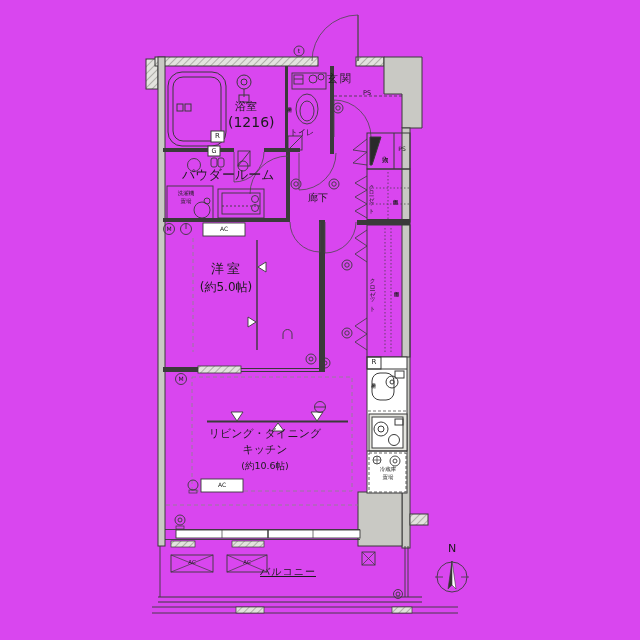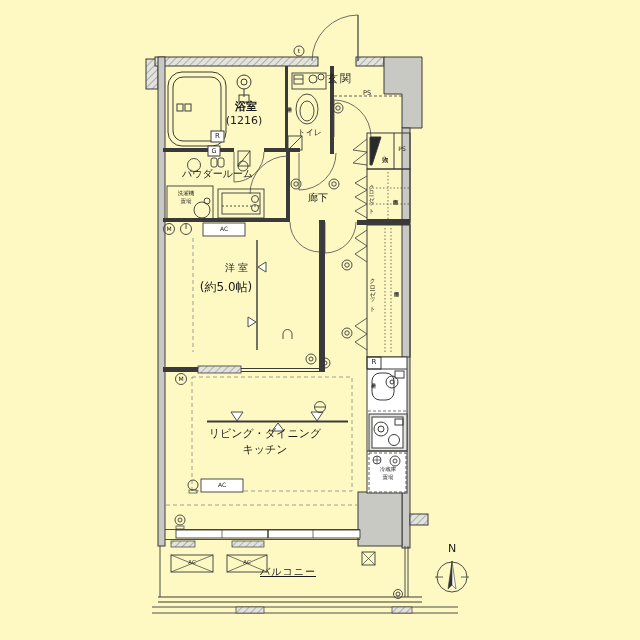--- a/index.html
+++ b/index.html
@@ -1,16 +1,16 @@
 <!DOCTYPE html>
 <html><head>
 <meta charset="utf-8">
 <style>
   html,body{margin:0;padding:0;background:#ffffff;}
-  #stage{position:relative;width:640px;height:640px;background:#fef9c3;overflow:hidden;
+  #stage{position:relative;width:640px;height:640px;background:#d946ef;overflow:hidden;
          font-family:"DejaVu Sans",sans-serif;}
   #drawing{position:absolute;left:0;top:0;}
   .lbl{position:absolute;color:#1b1b1b;text-align:center;line-height:1.1;white-space:nowrap;}
   .vert{writing-mode:vertical-rl;text-orientation:upright;white-space:nowrap;letter-spacing:0;}
 </style>
 </head>
 <body>
 
 <div id="stage">
 
@@ -244,45 +244,46 @@
     <line x1="435" y1="577" x2="443" y2="577" stroke-width="0.8"></line>
     <line x1="461" y1="577" x2="469" y2="577" stroke-width="0.8"></line>
     <polygon points="452,561 448,589 452,585" fill="#333" stroke-width="0.6"></polygon>
     <polygon points="452,561 456,589 452,585" fill="#ffffff" stroke-width="0.6"></polygon>
   </g>
 </svg>
 
 <div class="lbl" style="left:320px;top:73px;width:40px;font-size:11px;letter-spacing:2px;">玄関</div>
 <div class="lbl" style="left:358px;top:90px;width:18px;font-size:6.5px;">PS</div>
 <div class="lbl" style="left:295.5px;top:47.5px;width:7px;font-size:6px;">t</div>
-<div class="lbl" style="left:226px;top:101px;width:40px;font-size:11px;font-weight:bold;">浴室</div>
-<div class="lbl" style="left:222px;top:115px;width:44px;font-size:11px;">(1216)</div>
+<div class="lbl" style="left:226px;top:101px;width:40px;font-size:11px;">浴室</div>
+<div class="lbl" style="left:228px;top:115px;width:44px;font-size:14px;">(1216)</div>
 <div class="lbl" style="left:212.5px;top:132.5px;width:10px;font-size:7px;">R</div>
 <div class="lbl" style="left:209px;top:147.5px;width:10px;font-size:6.5px;">G</div>
-<div class="lbl" style="left:282px;top:129px;width:40px;font-size:8px;text-align:right;">トイレ</div>
+<div class="lbl" style="left:282px;top:129px;width:40px;font-size:8px;">トイレ</div>
 <div class="lbl vert" style="left:286px;top:90px;height:28px;font-size:4.5px;">吊戸棚</div>
 <div class="lbl vert" style="left:381px;top:138px;height:26px;font-size:6.5px;">物入</div>
 <div class="lbl" style="left:395px;top:146px;width:14px;font-size:6px;">PS</div>
 <div class="lbl" style="left:300px;top:192px;width:36px;font-size:10px;">廊下</div>
-<div class="lbl" style="left:182px;top:168px;width:66px;font-size:10px;">パウダールーム</div>
+<div class="lbl" style="left:182px;top:168px;width:66px;font-size:13px;">パウダールーム</div>
 <div class="lbl" style="left:170px;top:190px;width:32px;font-size:5.5px;">洗濯機</div>
 <div class="lbl" style="left:170px;top:198px;width:32px;font-size:5.5px;">置場</div>
 <div class="lbl vert" style="left:369px;top:173px;height:46px;font-size:5.5px;">クローゼット</div>
 <div class="lbl vert" style="left:392px;top:181px;height:28px;font-size:5px;">上部棚</div>
 <div class="lbl" style="left:165.5px;top:226px;width:7px;font-size:6px;">M</div>
 <div class="lbl" style="left:203px;top:226px;width:42px;font-size:6px;">AC</div>
-<div class="lbl" style="left:208px;top:262px;width:60px;font-size:10px;letter-spacing:3px;">洋室</div>
+<div class="lbl" style="left:197px;top:262px;width:60px;font-size:13px;letter-spacing:3px;">洋室</div>
 <div class="lbl" style="left:186px;top:281px;width:80px;font-size:12px;">(約5.0帖)</div>
 <div class="lbl vert" style="left:369px;top:263px;height:56px;font-size:6px;">クローゼット</div>
 <div class="lbl vert" style="left:393px;top:273px;height:28px;font-size:5px;">上部棚</div>
 <div class="lbl" style="left:369px;top:359px;width:10px;font-size:7px;">R</div>
 <div class="lbl vert" style="left:370px;top:368px;height:24px;font-size:4.5px;">吊戸棚</div>
 <div class="lbl" style="left:177.5px;top:376px;width:7px;font-size:6px;">M</div>
 <div class="lbl" style="left:180px;top:428px;width:170px;font-size:11px;">リビング・ダイニング</div>
 <div class="lbl" style="left:180px;top:444px;width:170px;font-size:11px;">キッチン</div>
+<div class="lbl" style="left:180px;top:461px;width:170px;font-size:9.5px;">(約10.6帖)</div>
 <div class="lbl" style="left:372px;top:466px;width:32px;font-size:5.5px;">冷蔵庫</div>
 <div class="lbl" style="left:372px;top:474px;width:32px;font-size:5.5px;">置場</div>
 <div class="lbl" style="left:201px;top:482px;width:42px;font-size:6px;">AC</div>
 <div class="lbl" style="left:171px;top:559px;width:42px;font-size:5.5px;">AC</div>
 <div class="lbl" style="left:227px;top:559px;width:40px;font-size:5.5px;">AC</div>
 <div class="lbl" style="left:238px;top:566px;width:100px;font-size:10px;letter-spacing:1px;text-decoration:underline;">バルコニー</div>
 <div class="lbl" style="left:437px;top:543px;width:30px;font-size:11px;">N</div>
 
 </div>
 

